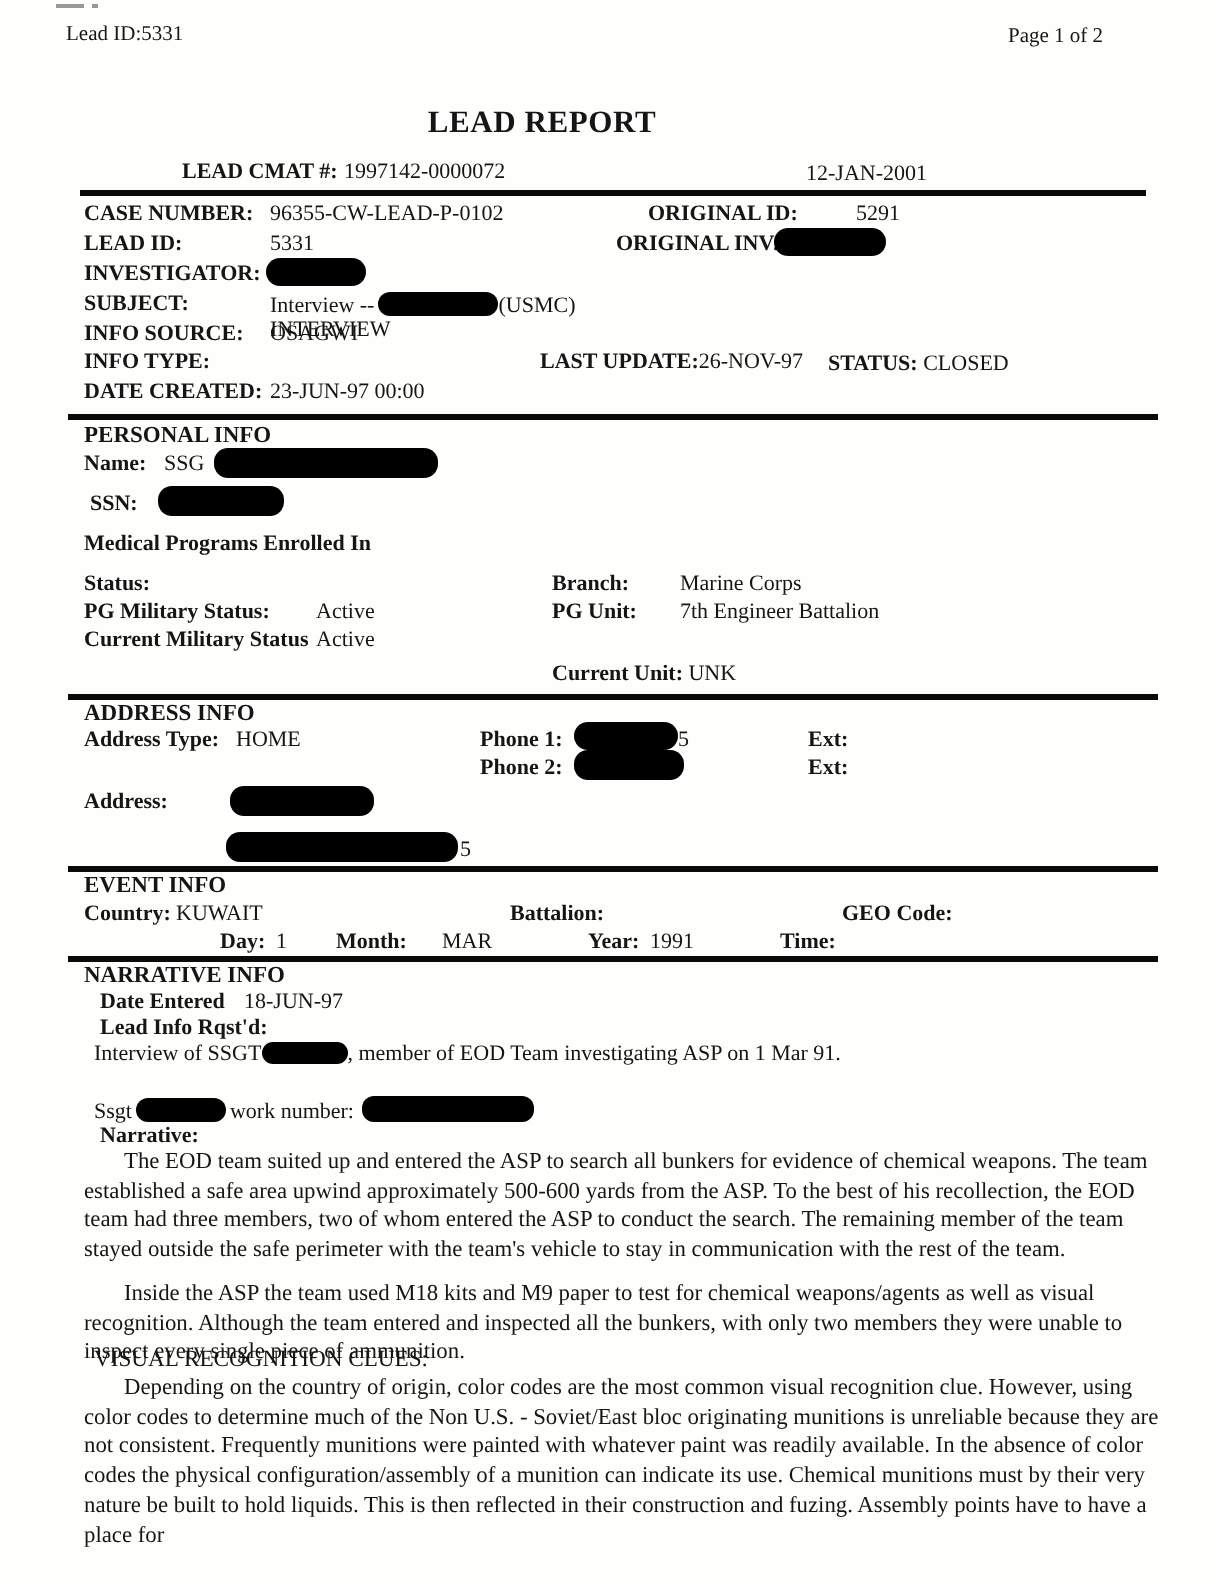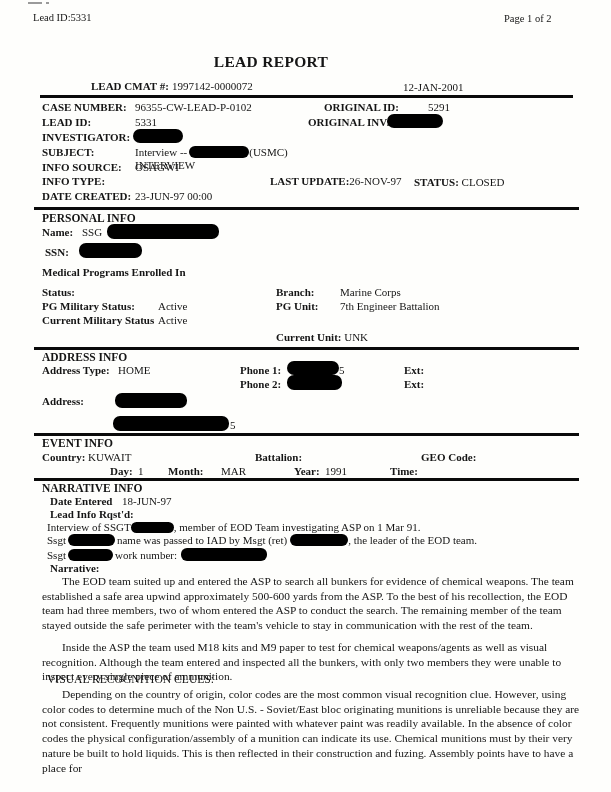--- a/index.html
+++ b/index.html
@@ -131,21 +131,20 @@
 
   <div class="divider" style="left:34px;top:478px;width:545px;"></div>
 
   <span class="abs hdr" style="left:42px;top:482px;">NARRATIVE INFO</span>
   <span class="abs b" style="left:50px;top:495px;">Date Entered</span>
   <span class="abs" style="left:122px;top:495px;">18-JUN-97</span>
   <span class="abs b" style="left:50px;top:508px;">Lead Info Rqst'd:</span>
 
   <span class="abs" style="left:47px;top:521px;"><span>Interview of SSGT</span><span class="r" style="width:43px;height:11px;"></span><span>, member of EOD Team investigating ASP on 1 Mar 91.</span></span>
 
-  <span class="abs" style="left:47px;top:534px;"><span>Ssgt</span><span class="r" style="width:47px;height:12px;margin:0 2px;"></span><span>name was passed to IAD by Msgt (ret)</span><span class="r" style="width:58px;height:12px;margin-left:3px;"></span><span>, the leader of the EOD team.</span></span>
 
   <span class="abs" style="left:47px;top:548px;"><span>Ssgt</span><span class="r" style="width:45px;height:12px;margin:0 2px;"></span><span>work number:</span><span class="r" style="width:86px;height:13px;margin-left:4px;"></span></span>
 
   <span class="abs b" style="left:50px;top:562px;">Narrative:</span>
 
   <div class="para" style="left:42px;top:574px;width:534px;">The EOD team suited up and entered the ASP to search all bunkers for evidence of chemical weapons.  The team established a safe area upwind approximately 500-600 yards from the ASP.  To the best of his recollection, the EOD team had three members, two of whom entered the ASP to conduct the search.  The remaining member of the team stayed outside the safe perimeter with the team's vehicle to stay in communication with the rest of the team.</div>
   <div class="para" style="left:42px;top:640px;width:534px;">Inside the ASP the team used M18 kits and M9 paper to test for chemical weapons/agents as well as visual recognition.  Although the team entered and inspected all the bunkers, with only two members they were unable to inspect every single piece of ammunition.</div>
 
   <span class="abs" style="left:47px;top:673px;font-size:11.6px;">VISUAL RECOGNITION CLUES:</span>
   <div class="para" style="left:42px;top:687px;width:540px;">Depending on the country of origin, color codes are the most common visual recognition clue.  However, using color codes to determine much of the Non U.S. - Soviet/East bloc originating munitions is unreliable because they are not consistent.  Frequently munitions were painted with whatever paint was readily available.  In the absence of color codes the physical configuration/assembly of a munition can indicate its use.  Chemical munitions must by their very nature be built to hold liquids.  This is then reflected in their construction and fuzing.  Assembly points have to have a place for</div>

